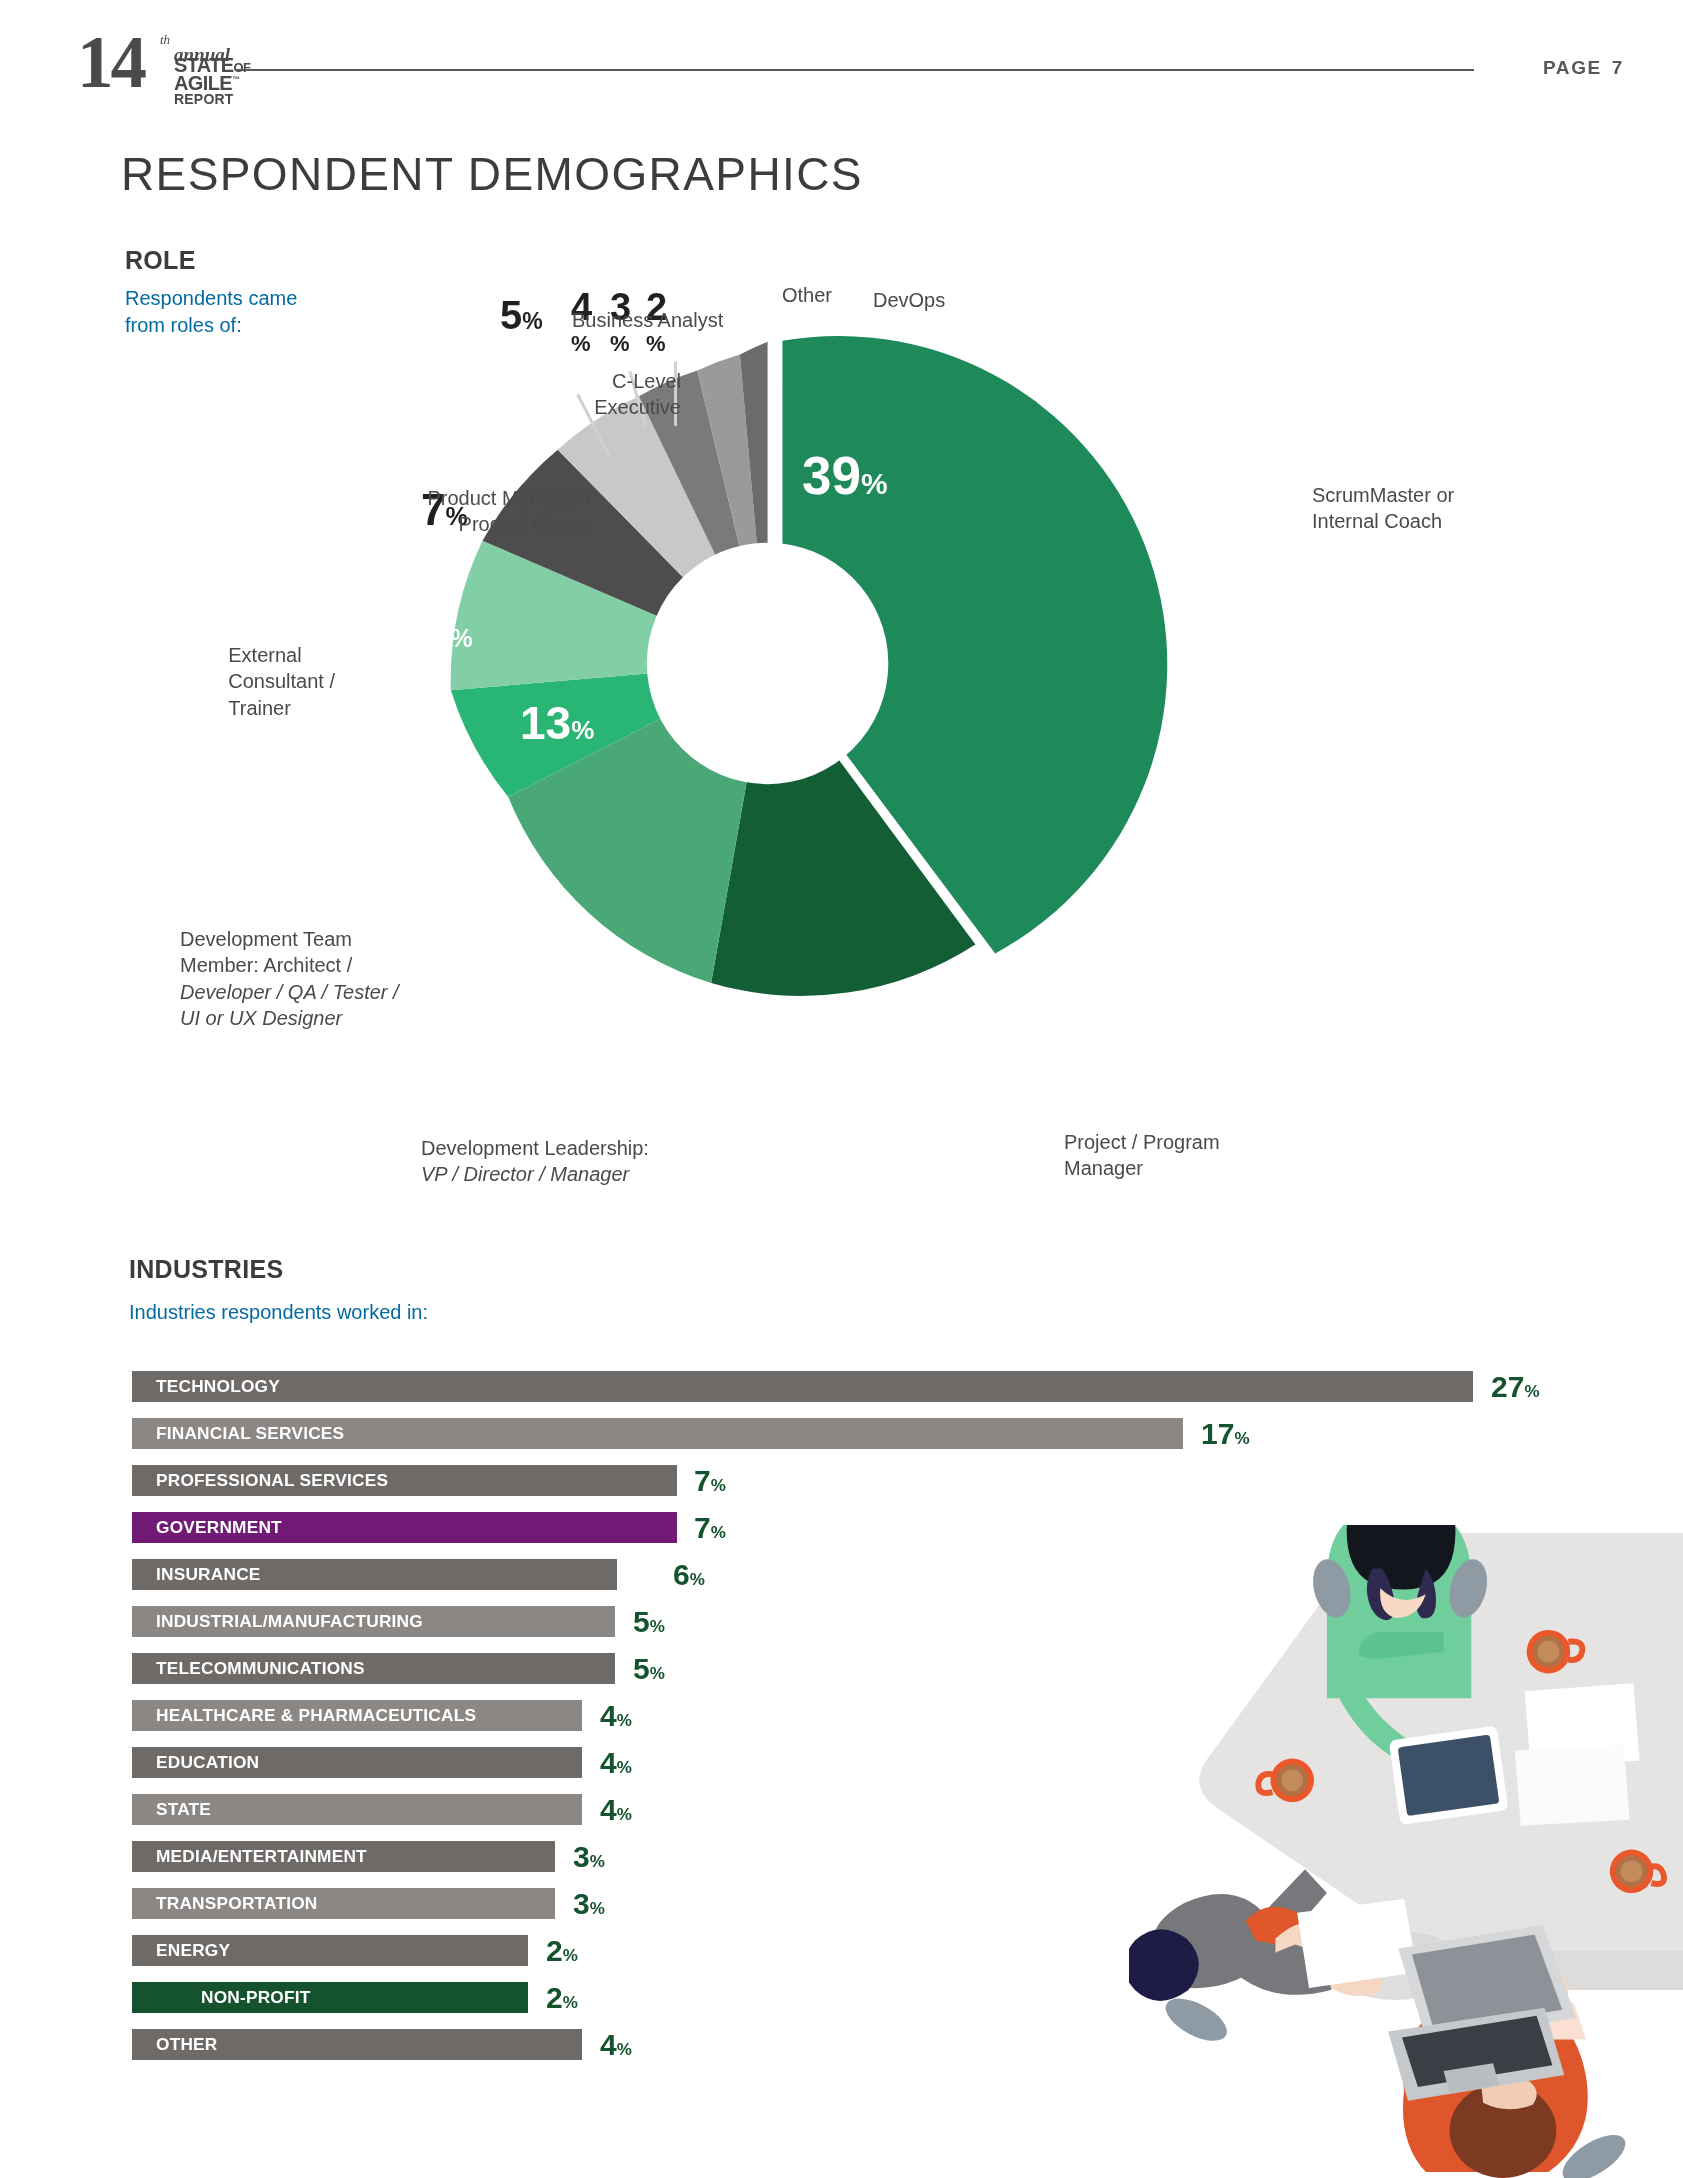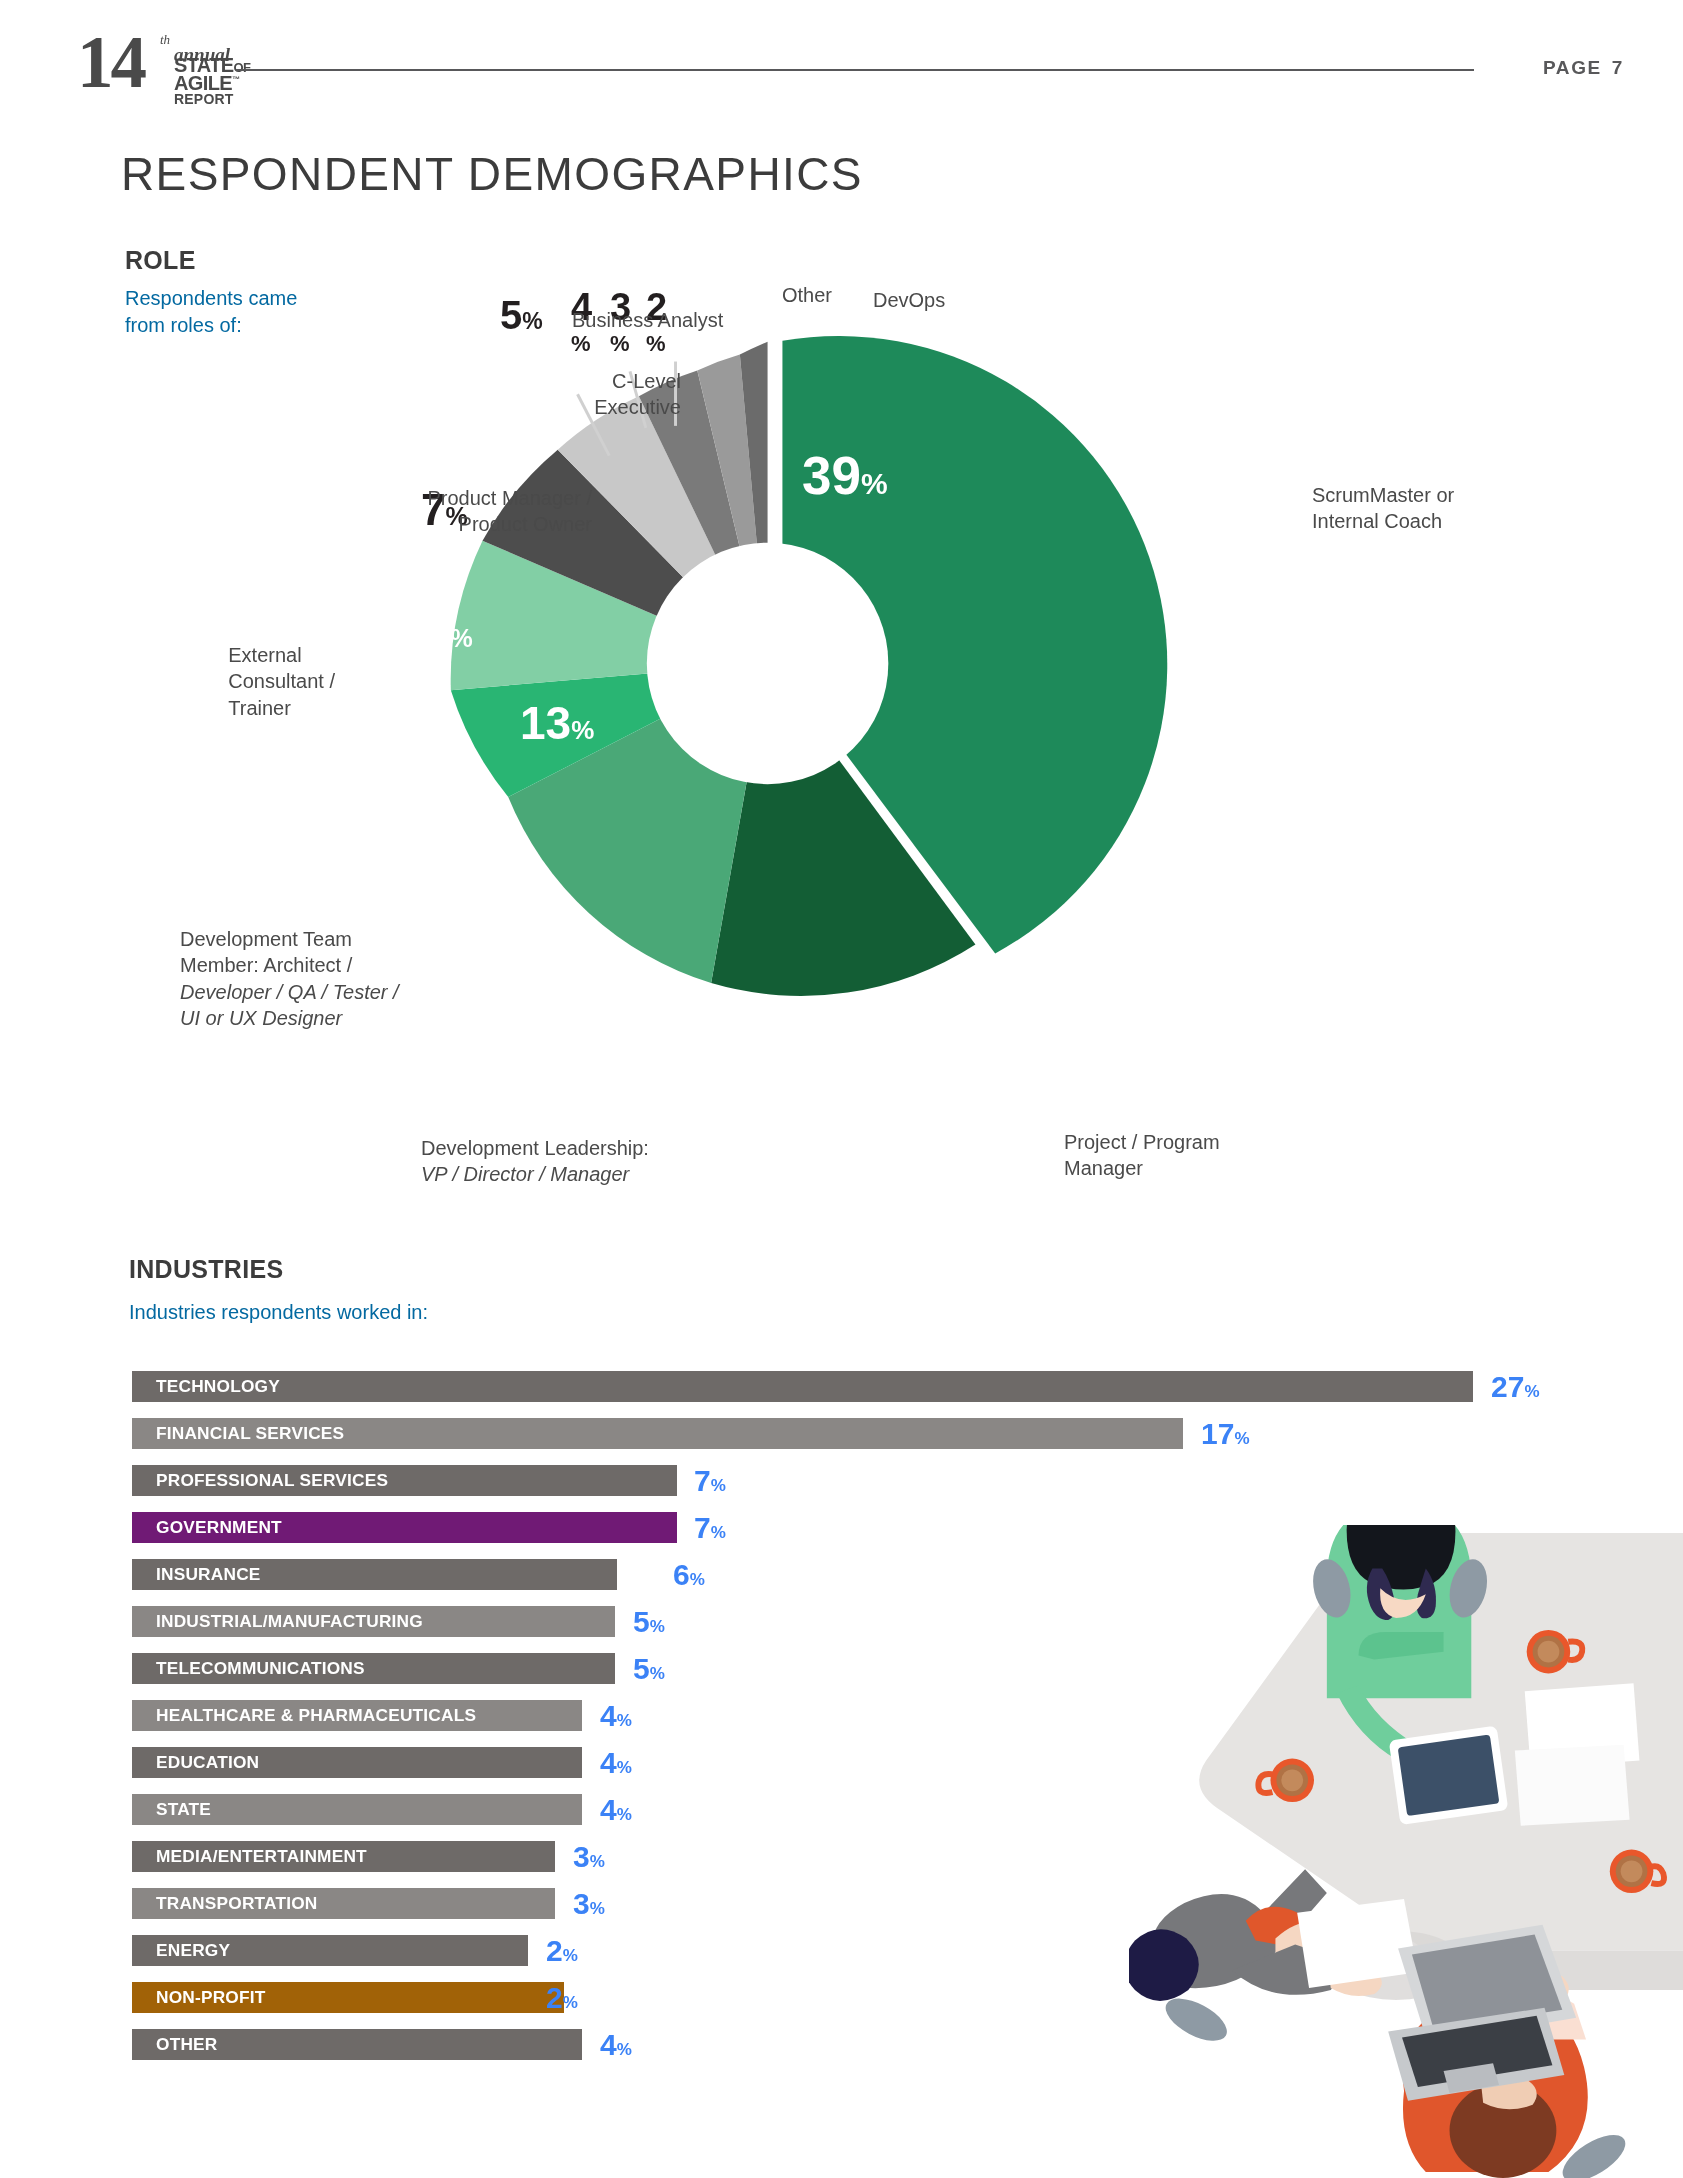--- a/index.html
+++ b/index.html
@@ -105,21 +105,21 @@
   .bar {
     position: absolute; left: 0; top: 3px; height: 31px;
     display: flex; align-items: center;
   }
   .bar-label {
     color: #ffffff; font-size: 17.3px; font-weight: bold;
     letter-spacing: 0.2px; margin-left: 24px; white-space: nowrap;
   }
   .bar-val {
     position: absolute; top: 0px;
-    font-size: 30px; font-weight: bold; color: #3b82f6;
+    font-size: 30px; font-weight: bold; color: #14532d;
     line-height: 37px; white-space: nowrap;
   }
   .bar-val .sign { font-size: 17px; font-weight: bold; }
 
   
   .illus { position: absolute; left: 1129px; top: 1525px; width: 554px; height: 653px; }
 </style>
 </head>
 <body>
 
@@ -341,21 +341,21 @@
         </div>
         <div class="bar-val" style="left: 441px;"><span>3</span><span class="sign">%</span></div>
       </div>
       <div class="bar-row">
         <div class="bar" style="width: 396px; background: rgb(110, 106, 104);">
           <span class="bar-label">ENERGY</span>
         </div>
         <div class="bar-val" style="left: 414px;"><span>2</span><span class="sign">%</span></div>
       </div>
       <div class="bar-row">
-        <div class="bar" style="width: 432px; background: #a16207;">
+        <div class="bar" style="width: 396px; background: #14532d; padding-left: 45px;">
           <span class="bar-label">NON-PROFIT</span>
         </div>
         <div class="bar-val" style="left: 414px;"><span>2</span><span class="sign">%</span></div>
       </div>
       <div class="bar-row">
         <div class="bar" style="width: 450px; background: rgb(110, 106, 104);">
           <span class="bar-label">OTHER</span>
         </div>
         <div class="bar-val" style="left: 468px;"><span>4</span><span class="sign">%</span></div>
       </div>

